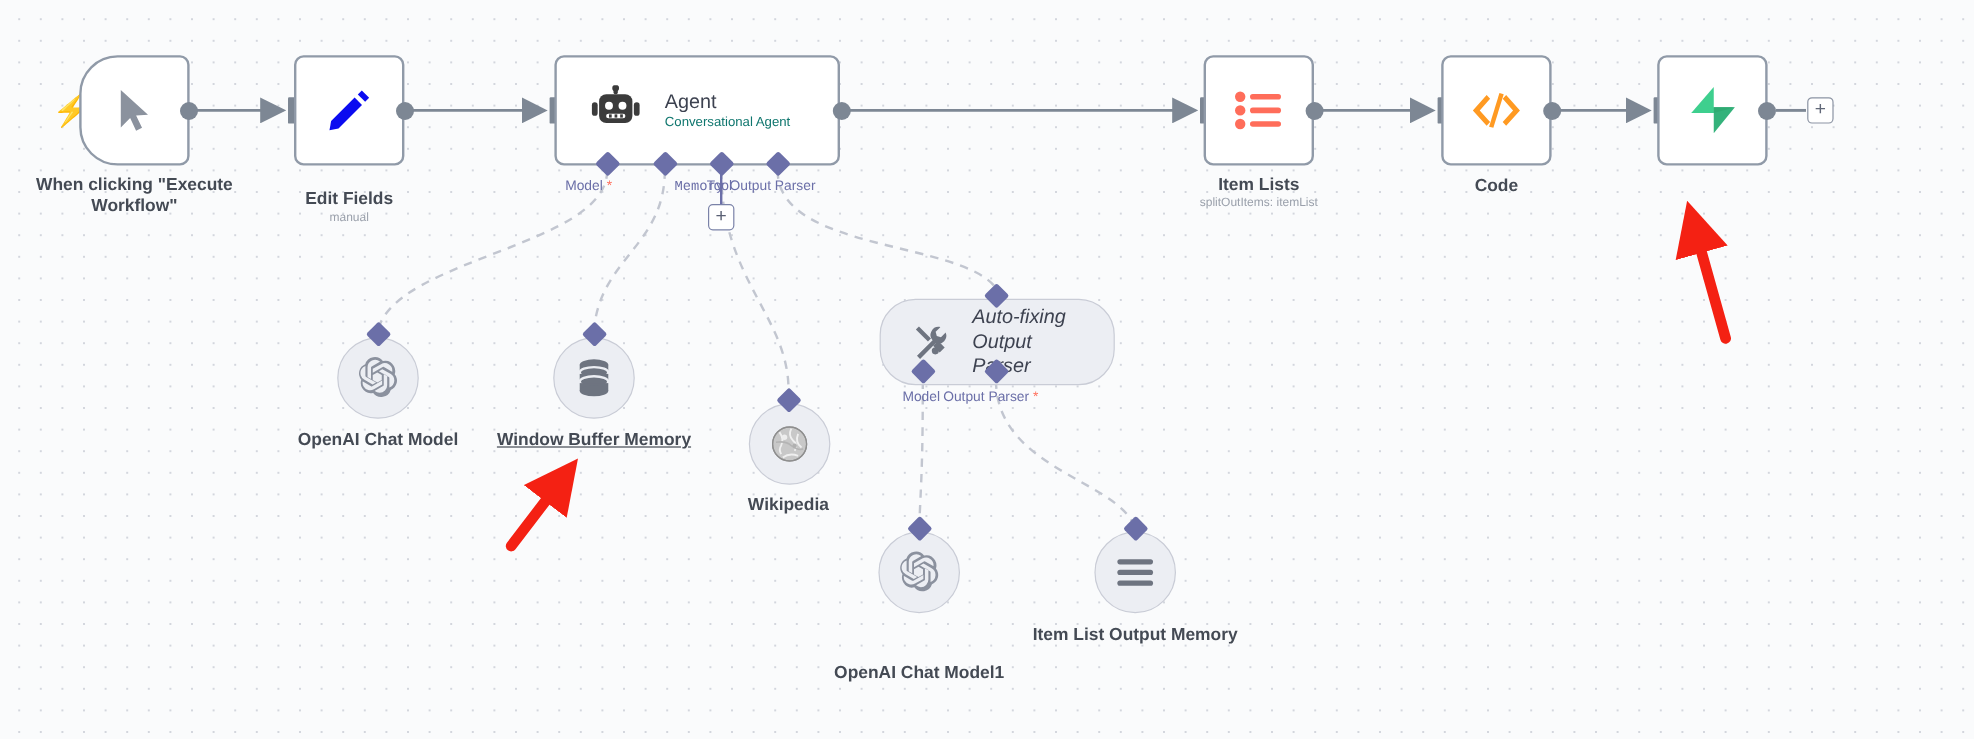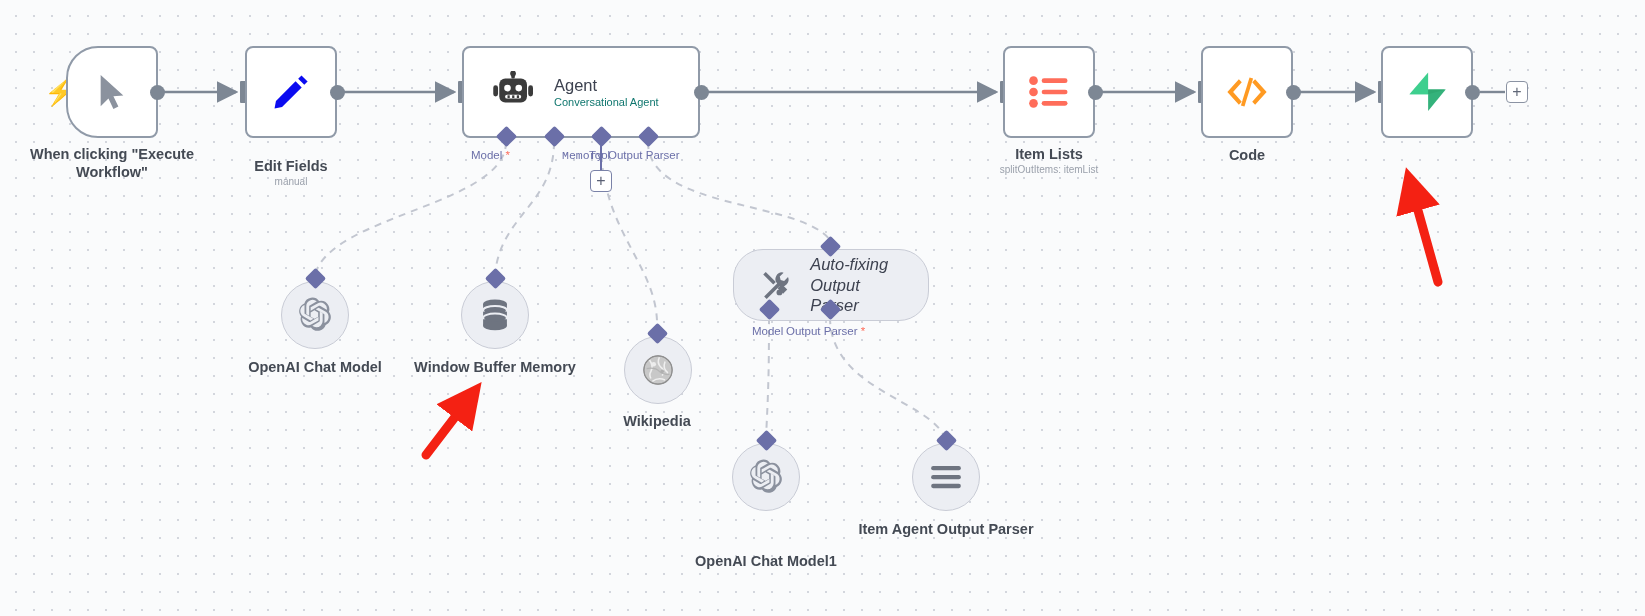--- a/index.html
+++ b/index.html
@@ -334,21 +334,21 @@
       <ellipse cx="10" cy="8.8" rx="8.4" ry="3.2" fill="#6e7480"></ellipse>
       <ellipse cx="10" cy="8.8" rx="8.4" ry="3.2" fill="none" stroke="#eceef3" stroke-width="1.4"></ellipse>
       <rect x="1.6" y="9.6" width="16.8" height="4.6" fill="#6e7480"></rect>
       <ellipse cx="10" cy="14.2" rx="8.4" ry="3.2" fill="#6e7480"></ellipse>
       <ellipse cx="10" cy="14.2" rx="8.4" ry="3.2" fill="none" stroke="#eceef3" stroke-width="1.4"></ellipse>
       <rect x="1.6" y="15" width="16.8" height="4.6" fill="#6e7480"></rect>
       <ellipse cx="10" cy="19.6" rx="8.4" ry="3.2" fill="#6e7480"></ellipse>
     </svg>
   </div>
   <div class="diamond" style="left:488px; top:271px;"></div>
-  <div class="subnode-caption" style="left:495px; top:358px;">
+  <div class="subnode-caption" style="left:495px; top:358px;text-decoration:underline;">
     <span>Window Buffer Memory</span>
   </div>
 
   <div class="subnode" style="left:624px; top:336px;">
     <svg class="icn" width="34" height="34" viewBox="0 0 24 24">
       <circle cx="12" cy="12" r="10" fill="#c8c8c8"></circle>
       <circle cx="12" cy="12" r="10" fill="none" stroke="#9a9a9a" stroke-width="0.7"></circle>
       <path d="M6 5 Q9 9 7 13 Q5.5 15 7 18" fill="none" stroke="#efefef" stroke-width="1.1"></path>
       <path d="M13 3 Q11 7 14 10 Q17 12 15 16" fill="none" stroke="#efefef" stroke-width="1.1"></path>
       <path d="M17 6 Q15 11 19 14" fill="none" stroke="#efefef" stroke-width="1.1"></path>
@@ -399,16 +399,16 @@
 
   <div class="subnode" style="left:912px; top:443px;">
     <svg class="icn" width="34" height="26" viewBox="0 0 24 18">
       <rect x="1.5" y="1.2" width="21" height="3.1" rx="1.5" fill="#6e7480"></rect>
       <rect x="1.5" y="7.5" width="21" height="3.1" rx="1.5" fill="#6e7480"></rect>
       <rect x="1.5" y="13.8" width="21" height="3.1" rx="1.5" fill="#6e7480"></rect>
     </svg>
   </div>
   <div class="diamond" style="left:939px; top:433px;"></div>
   <div class="subnode-caption" style="left:946px; top:520px;">
-    <span>Item Agent Output Parser</span>
+    <span>Item List Output Memory</span>
   </div>
 
 </div>
 
 </body></html>

